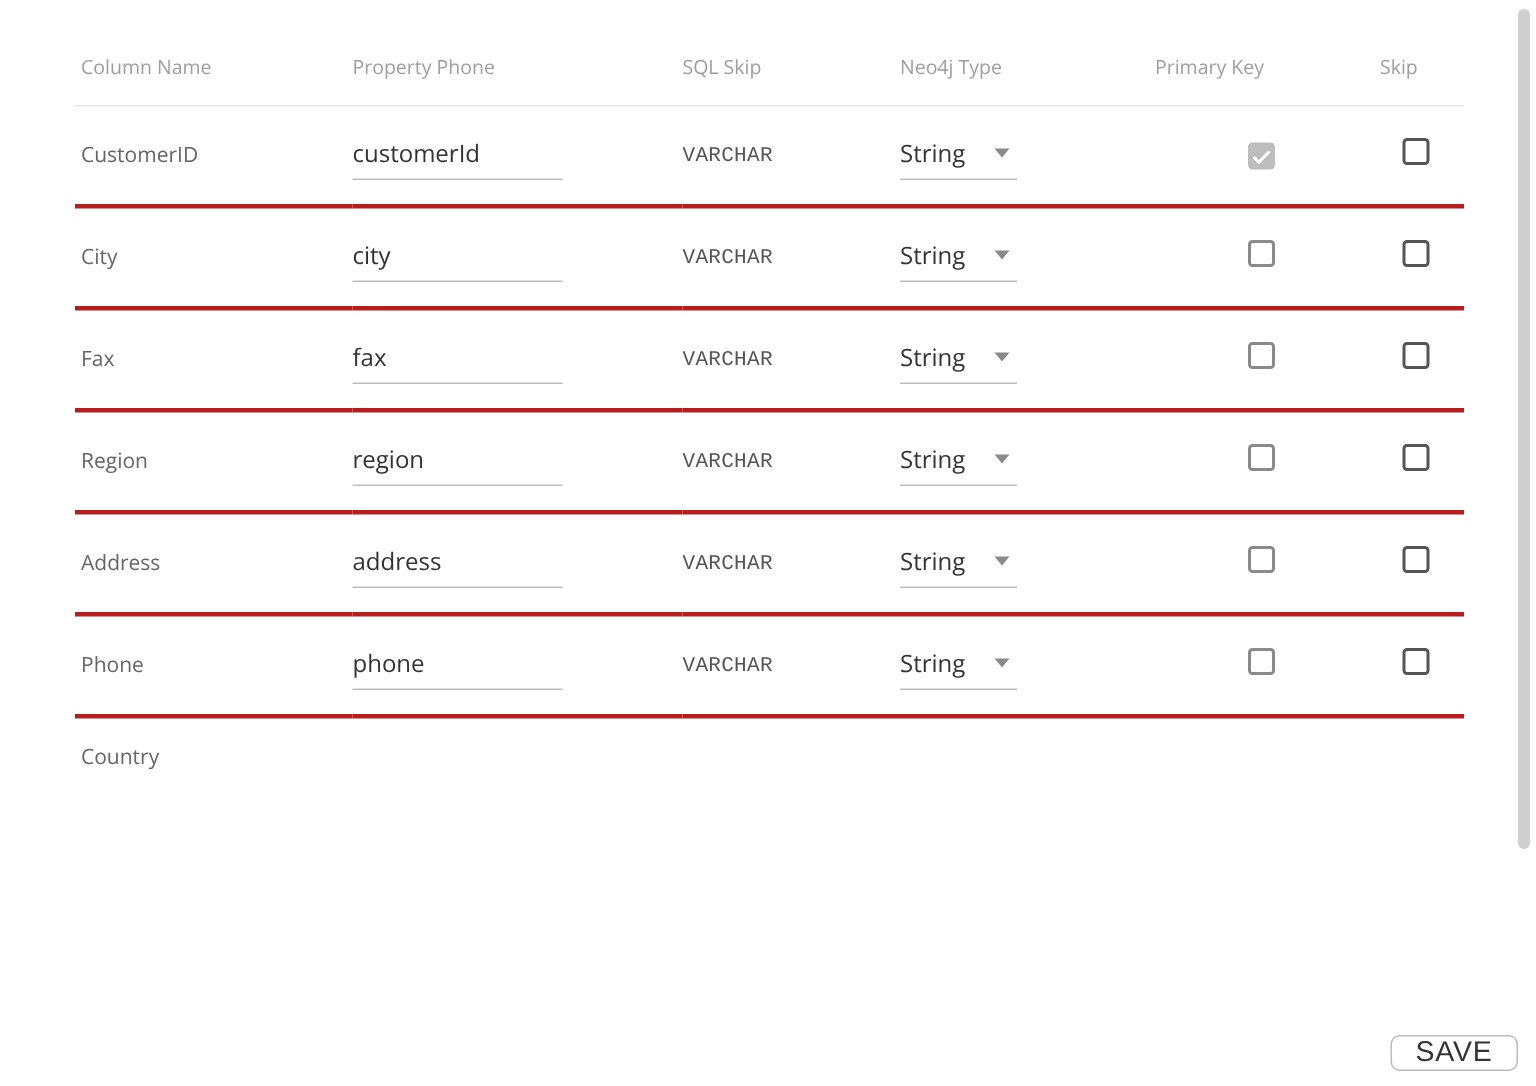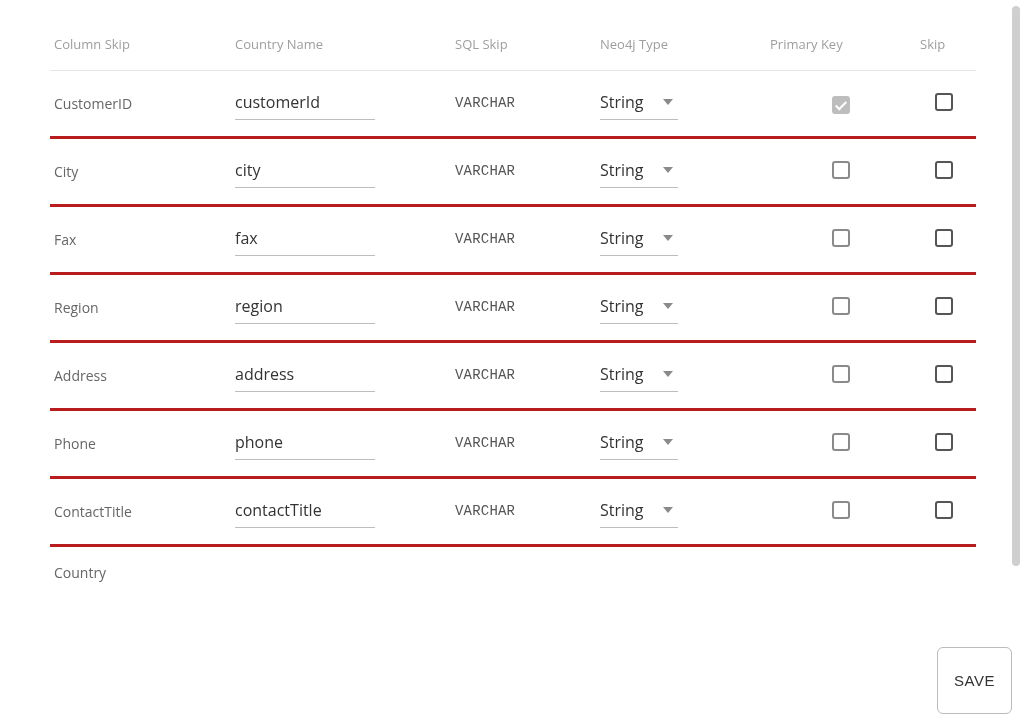--- a/index.html
+++ b/index.html
@@ -63,21 +63,21 @@
       content: ""; display: block; width: 4px; height: 9px;
       border: solid #fff; border-width: 0 2px 2px 0; transform: rotate(45deg);
       margin-top: -2px;
     }
     td.center { text-align: center; }
     td.sql { letter-spacing: 0.2px; font-family: Liberation Mono, monospace; }
     
     .save-btn {
       position: absolute; right: 12px; bottom: 10px;
       border: 1px solid #bbb; border-radius: 6px; background: #fff;
-      font-size: 15px; color: #333; padding: 24px 16px; cursor: pointer;
+      font-size: 19px; color: #333; padding: 0 16px; cursor: pointer;
       letter-spacing: 0.5px;
     }
     
     .scrollbar-track {
       position: absolute; right: 4px; top: 6px; width: 8px; height: 570px;
       background: transparent;
     }
     .scrollbar-thumb {
       width: 8px; height: 560px; background: #cfcfcf; border-radius: 4px;
     }
@@ -92,22 +92,22 @@
         <colgroup>
           <col class="c0">
             <col class="c1">
             <col class="c2">
             <col class="c3">
             <col class="c4">
             <col class="c5">
         </colgroup>
         <thead>
           <tr>
-            <th>Column Skip</th>
-            <th>Country Name</th>
+            <th>Column Name</th>
+            <th>Property Phone</th>
             <th>SQL Skip</th>
             <th>Neo4j Type</th>
             <th>Primary Key</th>
             <th>Skip</th>
           </tr>
         </thead>
         <tbody id="tbody">
             <tr>
               <td>CustomerID</td>
               <td><input class="prop-input" value="customerId" style=""></td>
@@ -168,31 +168,20 @@
               <td><input class="prop-input" value="phone" style=""></td>
               <td class="sql"><span class="sql-type">VARCHAR</span></td>
               <td><div class="select-wrap">
                   <span>String</span>
                   <span class="tri"></span>
                 </div></td>
               <td class="center"><span class="cb"></span></td>
               <td class="center"><span class="cb skip"></span></td>
             </tr>
             <tr>
-              <td>ContactTitle</td>
-              <td><input class="prop-input" value="contactTitle" style=""></td>
-              <td class="sql"><span class="sql-type">VARCHAR</span></td>
-              <td><div class="select-wrap">
-                  <span>String</span>
-                  <span class="tri"></span>
-                </div></td>
-              <td class="center"><span class="cb"></span></td>
-              <td class="center"><span class="cb skip"></span></td>
-            </tr>
-            <tr>
               <td>Country</td>
               <td></td>
               <td class="sql"></td>
               <td></td>
               <td class="center"></td>
               <td class="center"></td>
             </tr>
           </tbody>
       </table>
     </div>

